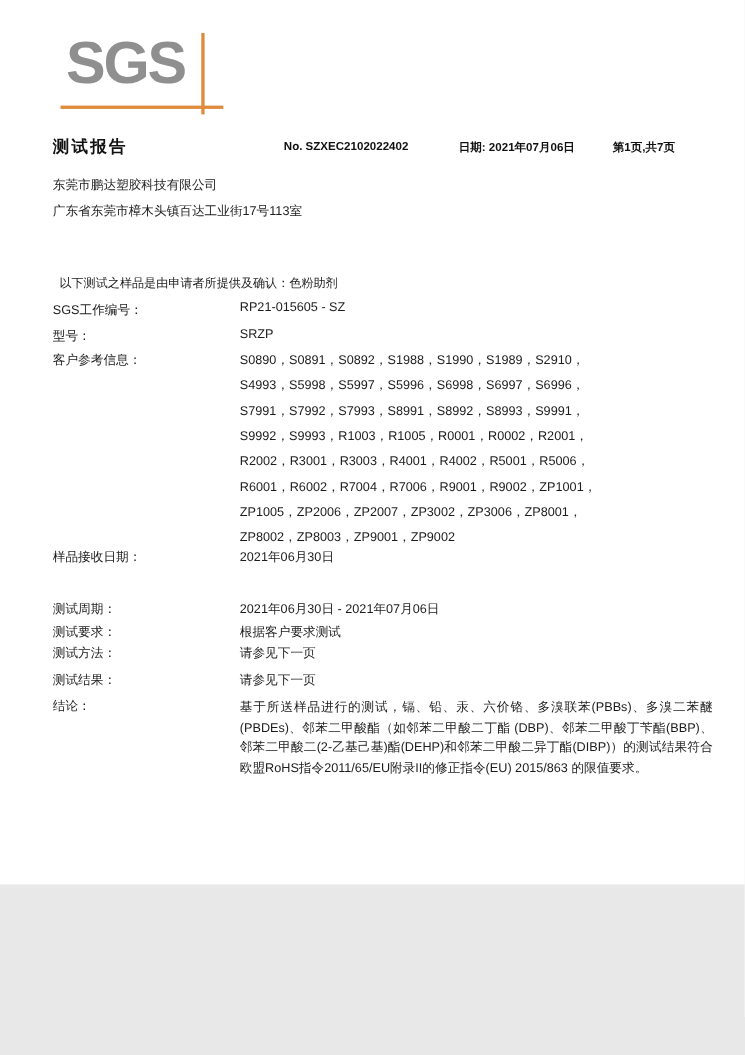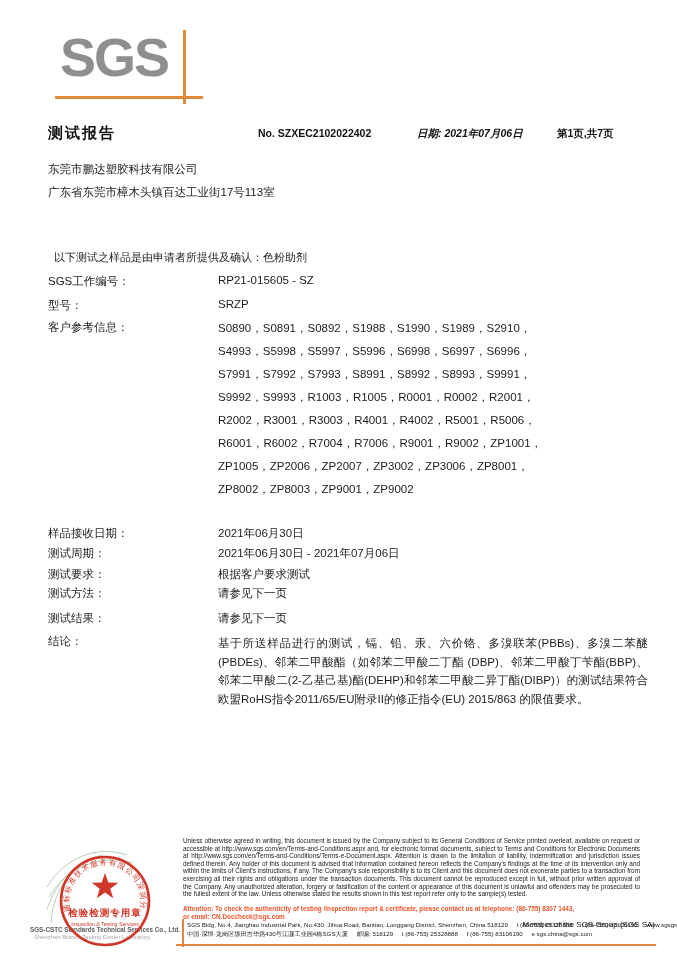--- a/index.html
+++ b/index.html
@@ -1,28 +1,28 @@
 <!DOCTYPE html>
 <html><head>
 <meta charset="utf-8">
 <style>
   * { margin:0; padding:0; box-sizing:border-box; }
   body { background:#e8e8e8; font-family:"Liberation Sans","DejaVu Sans",sans-serif; }
-  .page { position:relative; width:677px; height:959px; background:#ffffff; margin:0 auto; overflow:hidden; color:#222; }
+  .page { position:relative; width:677px; height:804px; background:#ffffff; margin:0 auto; overflow:hidden; color:#222; }
 
   
   .logo-text { position:absolute; left:60px; top:26px; font-size:54px; font-weight:700; letter-spacing:-2px; color:#8f8f8f; font-family:"Liberation Sans","DejaVu Sans",sans-serif; }
   .logo-hline { position:absolute; left:55px; top:96px; width:148px; height:3px; background:#e08a3c; }
   .logo-vline { position:absolute; left:183px; top:30px; width:3px; height:74px; background:#e08a3c; }
 
   
   .hdr { position:absolute; top:124px; font-size:10.5px; font-weight:700; color:#111; }
   .hdr-title { left:48px; font-size:15px; letter-spacing:2px;text-align:center; }
   .hdr-no { left:215px; top:127px;padding-left:43px; }
-  .hdr-date { left:417px; top:127px;font-style:italic; }
+  .hdr-date { left:417px; top:127px; }
   .hdr-page { left:557px; top:127px; }
 
   
   .applicant { position:absolute; left:48px; top:158px; font-size:11.5px; line-height:23px; color:#1c1c1c; }
 
   
   .row { position:absolute; left:48px; width:600px; display:flex; font-size:11.5px; color:#1c1c1c; }
   .row .label { flex:0 0 170px; }
   .row .value { flex:1; }
   .intro { position:absolute; left:54px; top:250px; font-size:11px; color:#1c1c1c; }
@@ -81,21 +81,21 @@
       <div class="codes-line">S4993，S5998，S5997，S5996，S6998，S6997，S6996，</div>
       <div class="codes-line">S7991，S7992，S7993，S8991，S8992，S8993，S9991，</div>
       <div class="codes-line">S9992，S9993，R1003，R1005，R0001，R0002，R2001，</div>
       <div class="codes-line">R2002，R3001，R3003，R4001，R4002，R5001，R5006，</div>
       <div class="codes-line">R6001，R6002，R7004，R7006，R9001，R9002，ZP1001，</div>
       <div class="codes-line">ZP1005，ZP2006，ZP2007，ZP3002，ZP3006，ZP8001，</div>
       <div class="codes-line">ZP8002，ZP8003，ZP9001，ZP9002</div>
     </div>
   </div>
 
-  <div class="row" style="top:526px">
+  <div class="row" style="top:499px">
     <div class="label">样品接收日期：</div>
     <div class="value">2021年06月30日</div>
   </div>
 
   <div class="row" style="top:546px">
     <div class="label">测试周期：</div>
     <div class="value">2021年06月30日 - 2021年07月06日</div>
   </div>
 
   <div class="row" style="top:567px">

